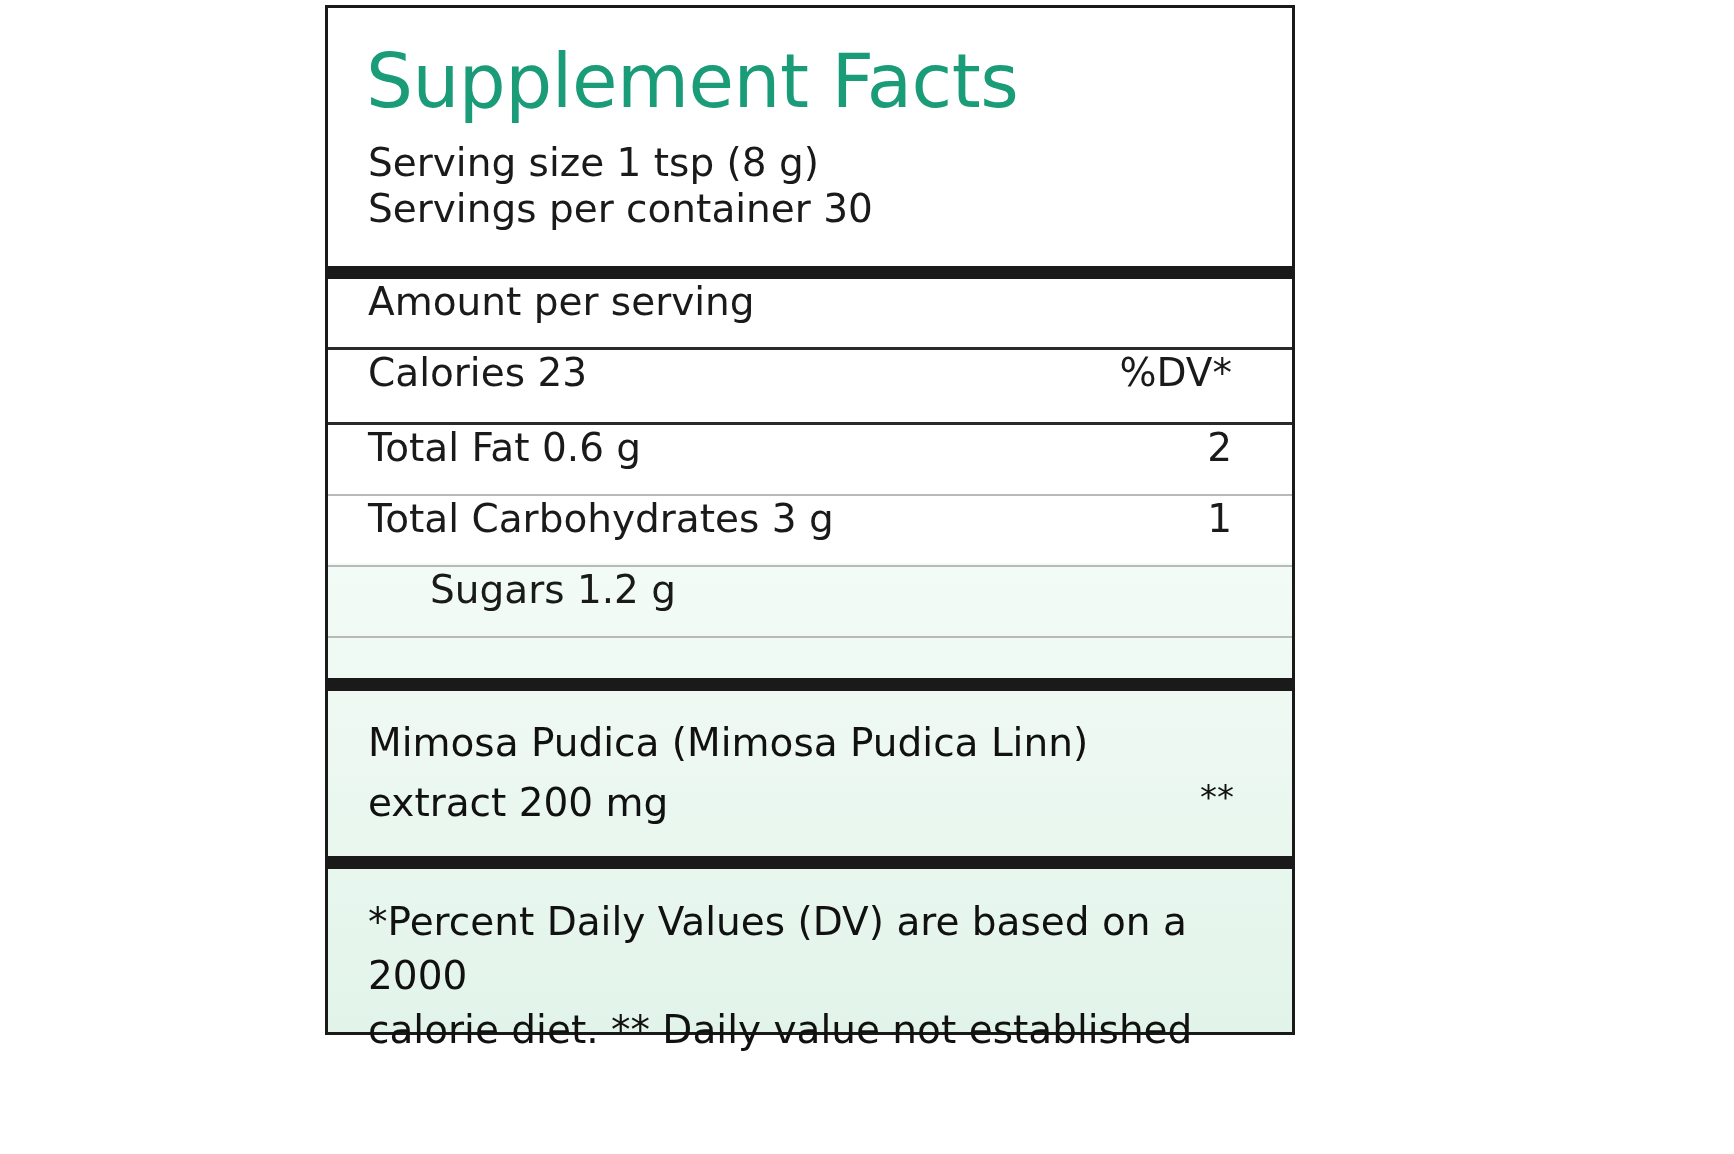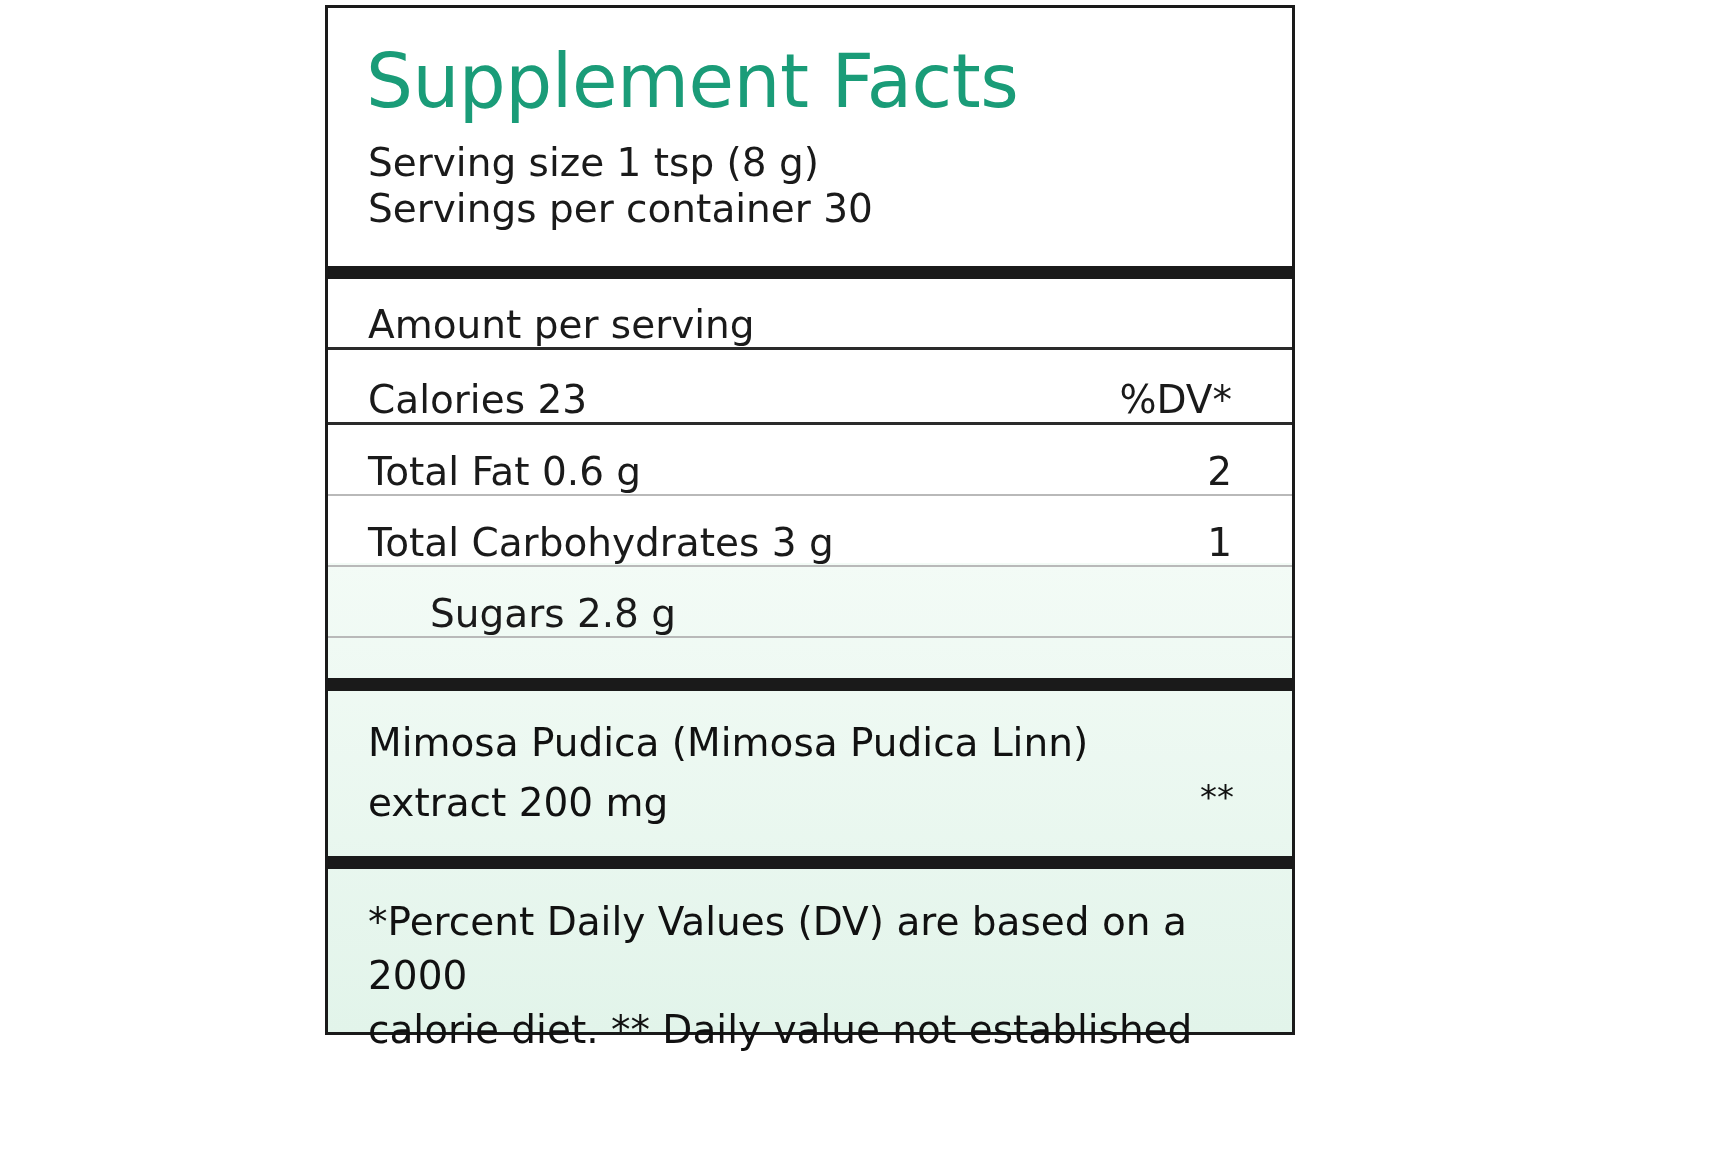--- a/index.html
+++ b/index.html
@@ -61,21 +61,21 @@
     background: #2a2a2a;
   }
   .rule-hair {
     height: 2px;
     background: #b9b9b9;
   }
 
   .row {
     position: relative;
     display: flex;
-    align-items: flex-end;
+    align-items: flex-start;
     justify-content: space-between;
     font-size: 39px;
     padding: 0 38px 0 40px;
     color: #1a1a1a;
     box-sizing: border-box;
   }
   .row .label { white-space: nowrap; }
   .row .value { white-space: nowrap; padding-right: 22px; }
 
   .row.amount { height: 68px; }
@@ -148,21 +148,21 @@
     </div>
     <div class="rule-hair"></div>
 
     <div class="row nutrient">
       <span class="label">Total Carbohydrates 3 g</span>
       <span class="value">1</span>
     </div>
     <div class="rule-hair"></div>
 
     <div class="row nutrient indent">
-      <span class="label">Sugars 2.8 g</span>
+      <span class="label">Sugars 1.2 g</span>
       <span class="value"></span>
     </div>
     <div class="rule-hair"></div>
 
 
     <div style="height:40px"></div>
     <div class="rule-thick"></div>
 
     <div class="ingredient">
       <span class="label">

